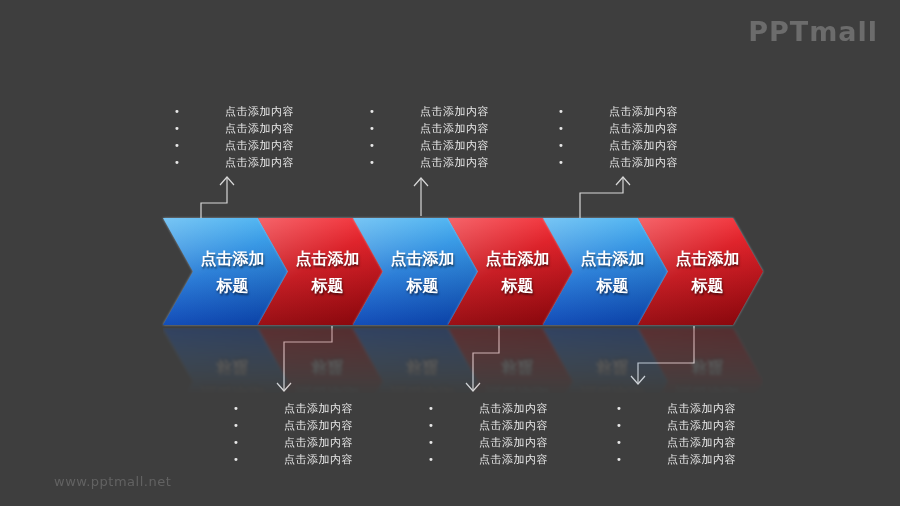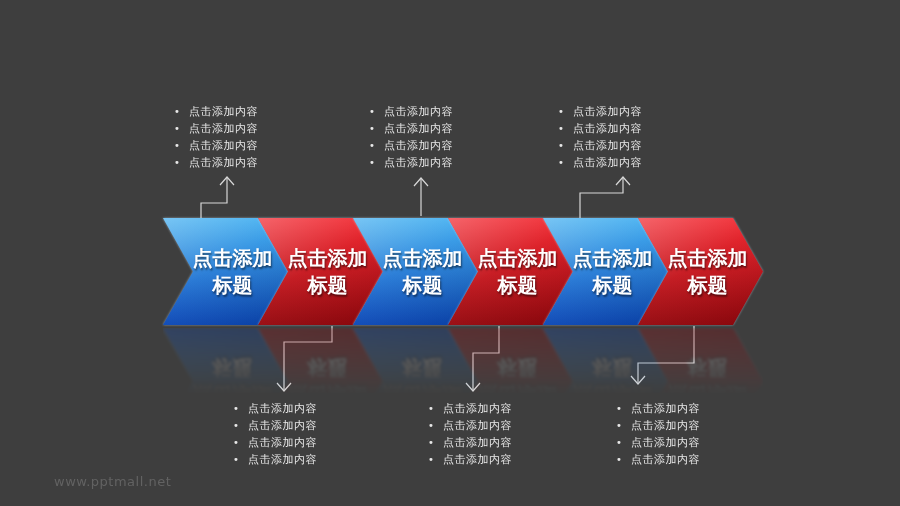--- a/index.html
+++ b/index.html
@@ -32,36 +32,37 @@
   .chev-wrap{
     position:absolute;top:0;width:125px;height:107px;
     filter:drop-shadow(0 0 1px rgba(205,235,255,.55));
   }
   .chev{
     width:100%;height:100%;box-sizing:border-box;padding-left:14px;
     clip-path:polygon(0% 0%,76% 0%,100% 50%,76% 100%,0% 100%,24% 50%);
     display:flex;flex-direction:column;align-items:center;justify-content:center;
   }
   .chev-label{
-    color:#FFFFFF;font-weight:bold;font-size:20px;line-height:27px;
+    color:#FFFFFF;font-weight:bold;font-size:16px;line-height:27px;
     white-space:nowrap;text-shadow:1px 2px 2px rgba(0,0,0,.5);
   }
   
   .blist{position:absolute;display:flex;flex-direction:column;}
   .bullet-item{display:flex;align-items:flex-start;height:17px;}
   .dot{width:15px;font-size:10px;color:#E8E8E8;line-height:17px;}
-  .btxt{font-size:11px;color:#E8E8E8;line-height:17px;letter-spacing:.5px;white-space:nowrap;}
+  .btxt{font-size:11px;color:#E8E8E8;line-height:17px;letter-spacing:.5px;white-space:nowrap;margin-left:36px;}
   .tl1{left:174px;top:103px;} .tl2{left:369px;top:103px;} .tl3{left:558px;top:103px;}
   .bl1{left:233px;top:400px;} .bl2{left:428px;top:400px;} .bl3{left:616px;top:400px;}
 </style>
 </head>
 <body>
 
 <div class="stage">
 
+  <div class="logo">PPTmall</div>
 
   <svg class="connectors" width="900" height="506" viewBox="0 0 900 506">
     <g fill="none" stroke-width="1.2" stroke="#D8D8D8">
       <polyline points="201,218 201,203 227,203 227,178"></polyline>
       <polyline points="220,185 227,177 234,185"></polyline>
       <polyline points="421,216 421,179"></polyline>
       <polyline points="414,186 421,178 428,186"></polyline>
       <polyline points="580,218 580,193 623,193 623,178"></polyline>
       <polyline points="616,185 623,177 630,185"></polyline>
       <polyline points="332,326 332,342 284,342 284,390"></polyline>

